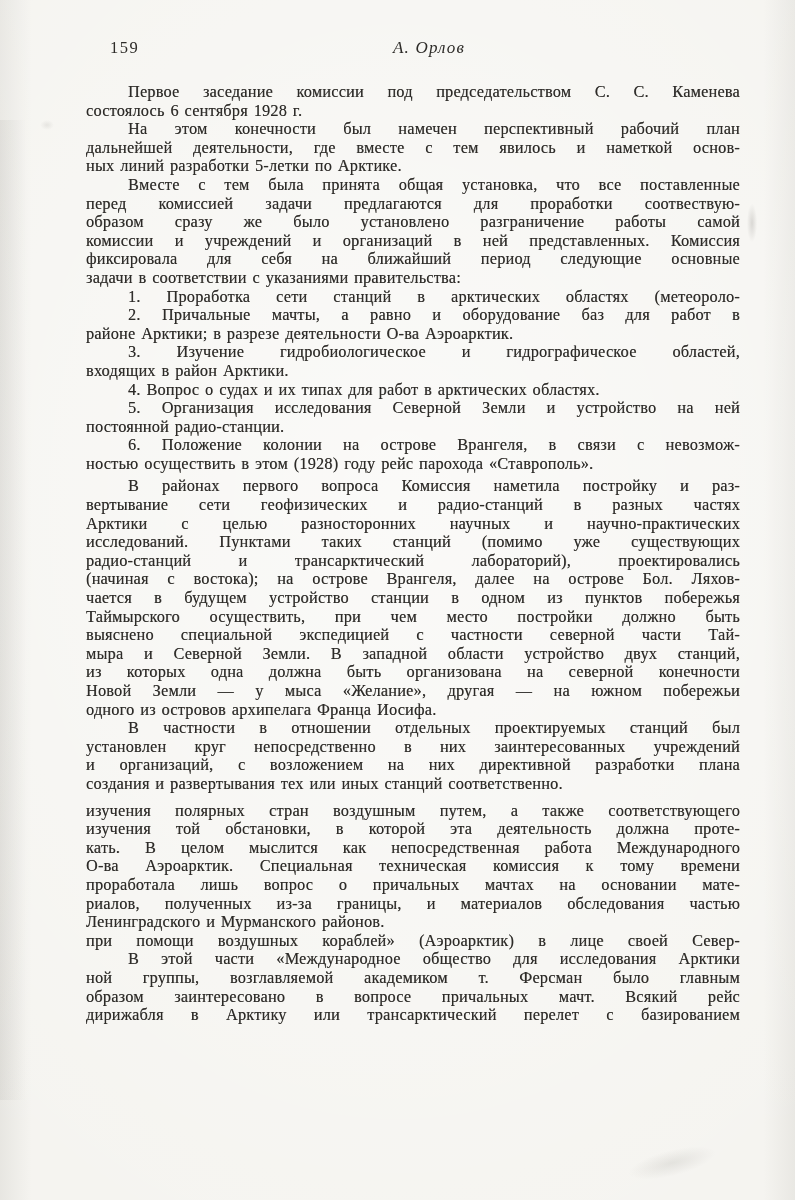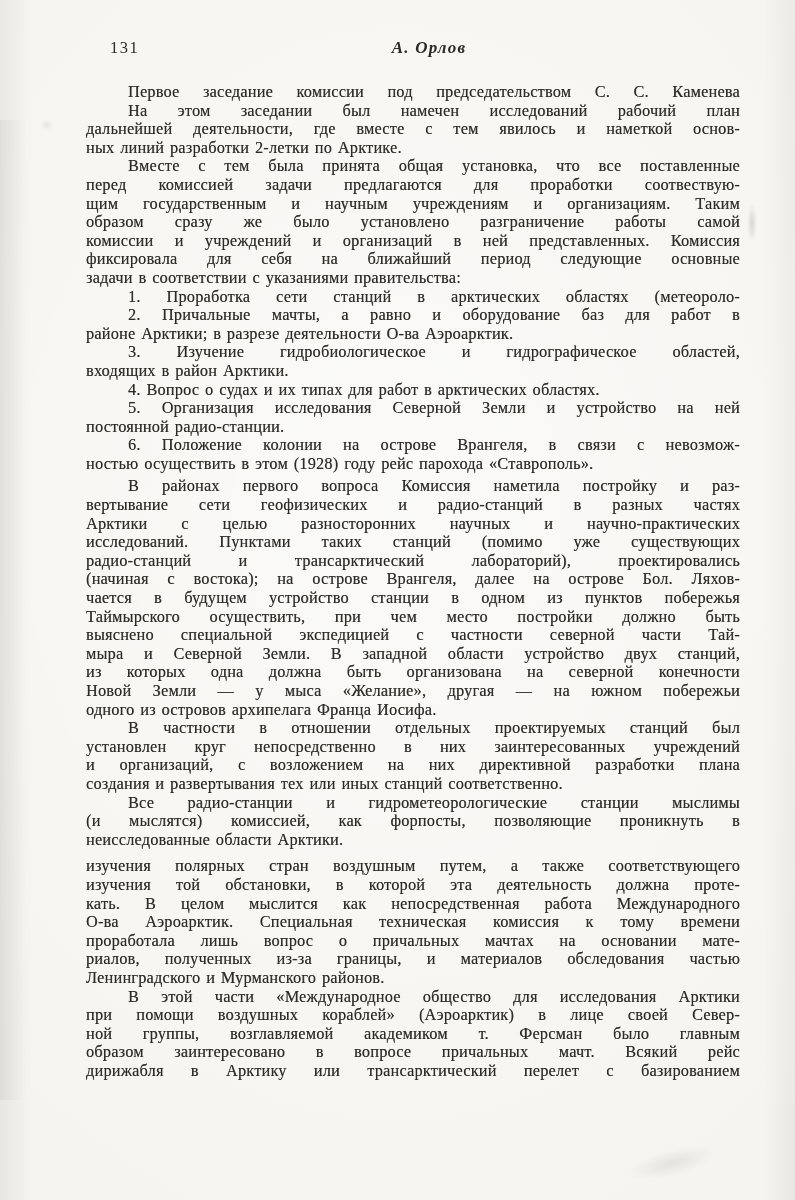--- a/index.html
+++ b/index.html
@@ -30,21 +30,21 @@
   }
   .page-number {
     position: absolute; left: 24px; top: 0;
     letter-spacing: 1.5px;
     font-size: 16.5px;
   }
   .running-title {
     position: absolute; left: 32px; right: 0; top: 0;
     text-align: center;
     font-style: italic;
-    font-weight: 700;
+    font-weight: 400;
     letter-spacing: 1.2px;
     font-size: 17px;
   }
   
   .text-block {
     position: absolute;
     top: 83px; left: 86px; width: 654px;
   }
   .para { margin: 0; }
   .line {
@@ -81,37 +81,37 @@
     left: 40px; top: 120px; width: 14px; height: 10px;
     background: radial-gradient(ellipse at center, rgba(110,106,100,0.12) 0%, rgba(110,106,100,0) 70%);
   }
 </style>
 </head>
 <body>
 
 <div class="page">
 
   <div class="page-header">
-    <span class="page-number">131</span>
+    <span class="page-number">159</span>
     <span class="running-title">А. Орлов</span>
   </div>
 
   <div class="text-block">
       <div class="para">
         <div class="line first">Первое заседание комиссии под председательством С. С. Каменева</div>
+        <div class="line last">состоялось 6 сентября 1928 г.</div>
       </div>
       <div class="para">
-        <div class="line first">На этом заседании был намечен исследований рабочий план</div>
+        <div class="line first">На этом конечности был намечен перспективный рабочий план</div>
         <div class="line">дальнейшей деятельности, где вместе с тем явилось и наметкой основ-</div>
-        <div class="line last">ных линий разработки 2-летки по Арктике.</div>
+        <div class="line last">ных линий разработки 5-летки по Арктике.</div>
       </div>
       <div class="para">
         <div class="line first">Вместе с тем была принята общая установка, что все поставленные</div>
         <div class="line">перед комиссией задачи предлагаются для проработки соотвествую-</div>
-        <div class="line">щим государственным и научным учреждениям и организациям. Таким</div>
         <div class="line">образом сразу же было установлено разграничение работы самой</div>
         <div class="line">комиссии и учреждений и организаций в ней представленных. Комиссия</div>
         <div class="line">фиксировала для себя на ближайший период следующие основные</div>
         <div class="line last">задачи в соответствии с указаниями правительства:</div>
       </div>
       <div class="para">
         <div class="line first">1. Проработка сети станций в арктических областях (метеороло-</div>
       </div>
       <div class="para">
         <div class="line first">2. Причальные мачты, а равно и оборудование баз для работ в</div>
@@ -146,37 +146,32 @@
         <div class="line">из которых одна должна быть организована на северной конечности</div>
         <div class="line">Новой Земли — у мыса «Желание», другая — на южном побережьи</div>
         <div class="line last">одного из островов архипелага Франца Иосифа.</div>
       </div>
       <div class="para">
         <div class="line first">В частности в отношении отдельных проектируемых станций был</div>
         <div class="line">установлен круг непосредственно в них заинтересованных учреждений</div>
         <div class="line">и организаций, с возложением на них директивной разработки плана</div>
         <div class="line last">создания и развертывания тех или иных станций соответственно.</div>
       </div>
-      <div class="para">
-        <div class="line first">Все радио-станции и гидрометеорологические станции мыслимы</div>
-        <div class="line">(и мыслятся) комиссией, как форпосты, позволяющие проникнуть в</div>
-        <div class="line last">неисследованные области Арктики.</div>
-      </div>
       <div class="para" style="margin-top: 8px;">
         <div class="line">изучения полярных стран воздушным путем, а также соответствующего</div>
         <div class="line">изучения той обстановки, в которой эта деятельность должна проте-</div>
         <div class="line">кать. В целом мыслится как непосредственная работа Международного</div>
         <div class="line">О-ва Аэроарктик. Специальная техническая комиссия к тому времени</div>
         <div class="line">проработала лишь вопрос о причальных мачтах на основании мате-</div>
         <div class="line">риалов, полученных из-за границы, и материалов обследования частью</div>
         <div class="line last">Ленинградского и Мурманского районов.</div>
       </div>
       <div class="para justify-last">
+        <div class="line">при помощи воздушных кораблей» (Аэроарктик) в лице своей Север-</div>
         <div class="line first">В этой части «Международное общество для исследования Арктики</div>
-        <div class="line">при помощи воздушных кораблей» (Аэроарктик) в лице своей Север-</div>
         <div class="line">ной группы, возглавляемой академиком т. Ферсман было главным</div>
         <div class="line">образом заинтересовано в вопросе причальных мачт. Всякий рейс</div>
         <div class="line last">дирижабля в Арктику или трансарктический перелет с базированием</div>
       </div>
     </div>
 
   <div class="artifact shade-left-edge"></div>
   <div class="artifact speck-right-edge"></div>
   <div class="artifact speck-top-left"></div>
   <div class="artifact smudge-bottom-right"></div>

